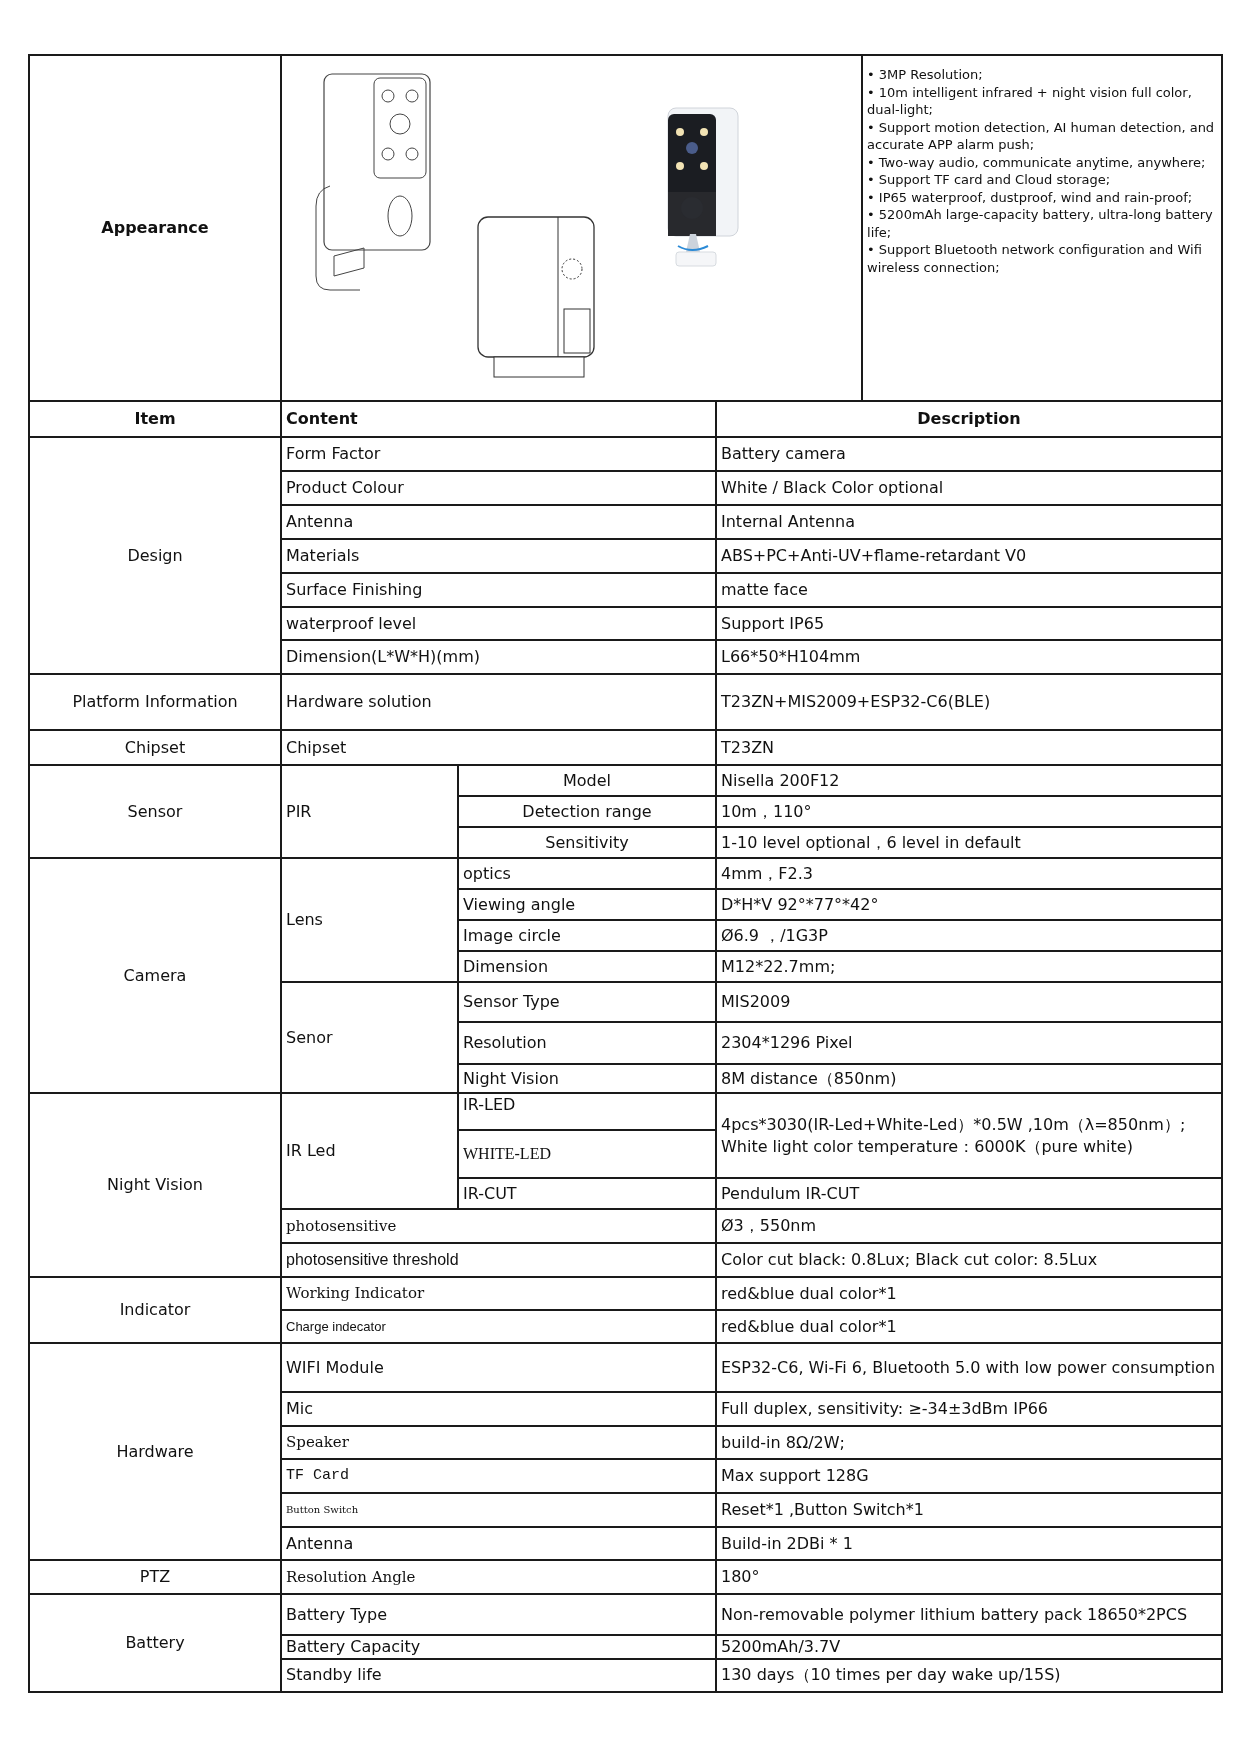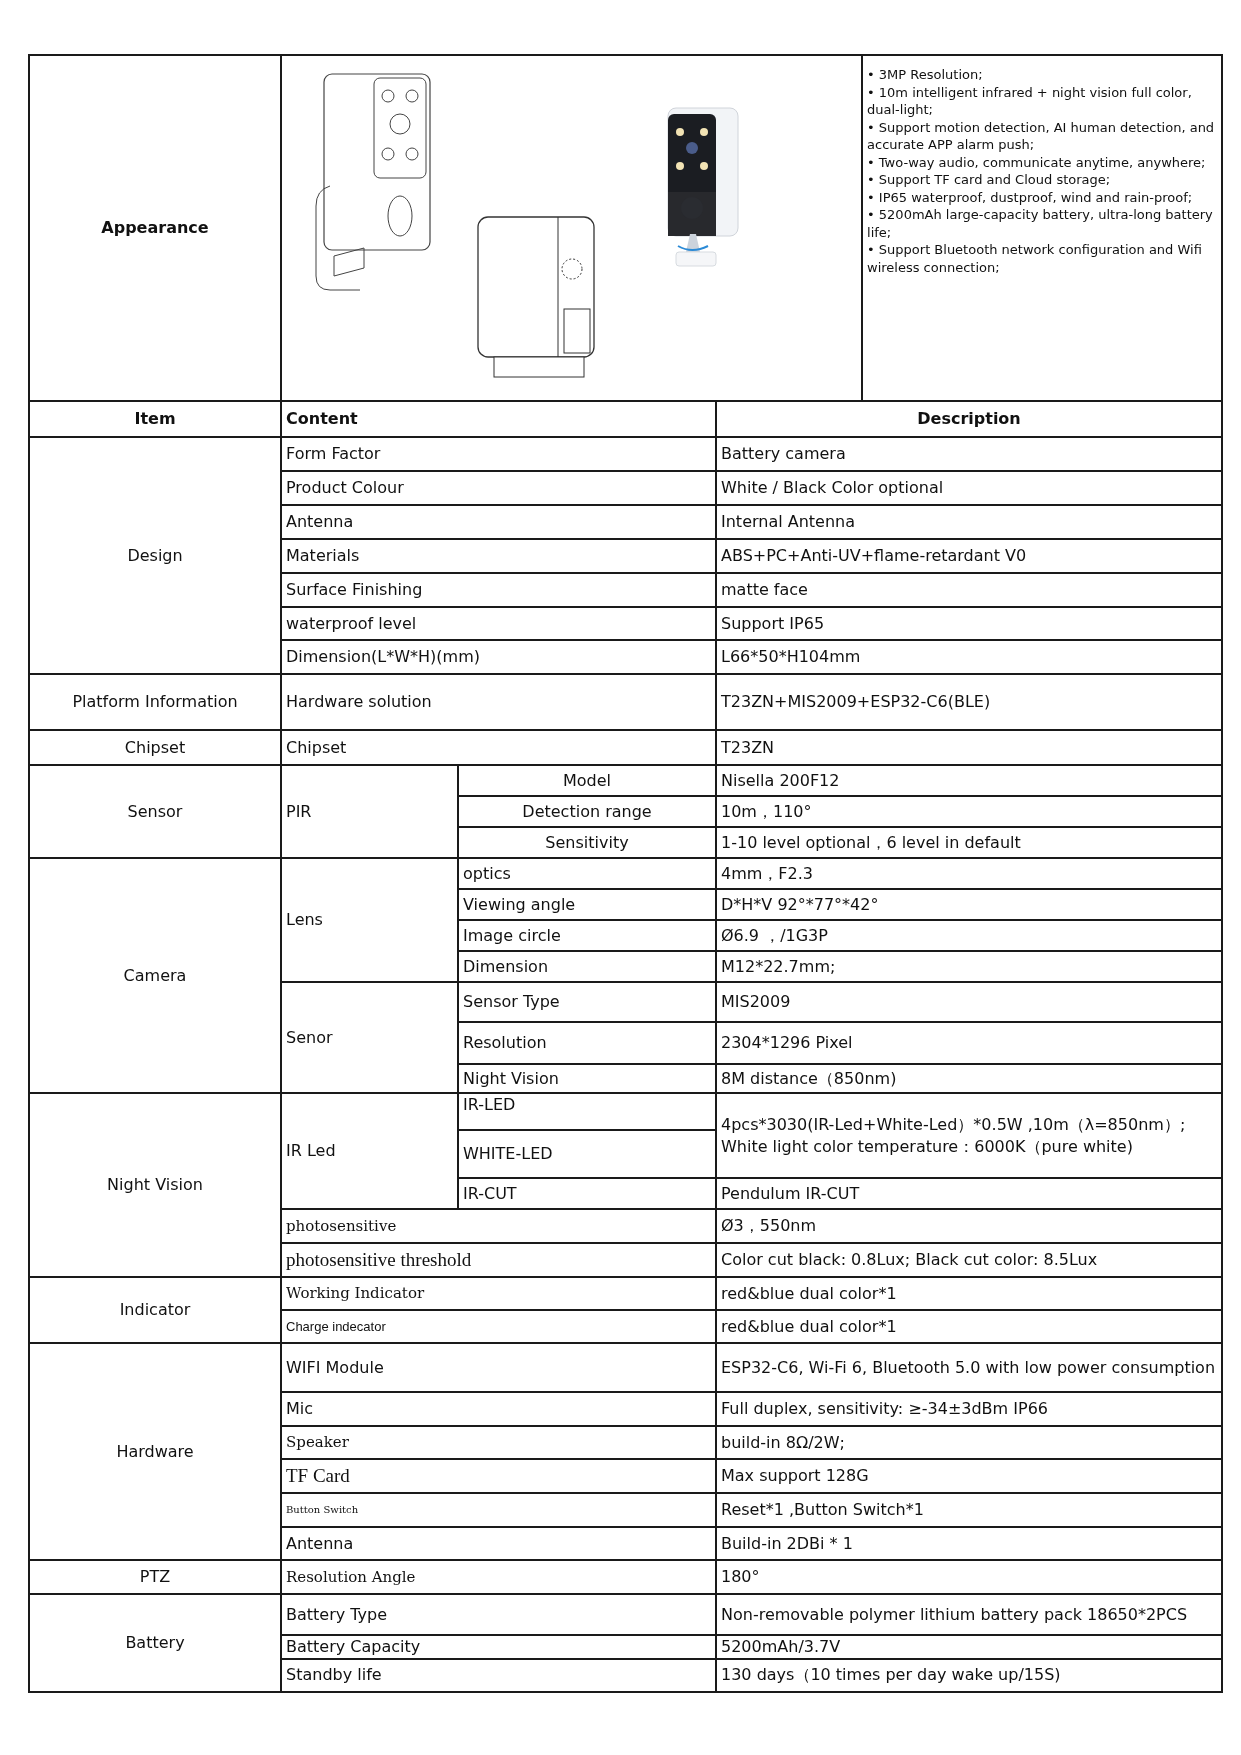--- a/index.html
+++ b/index.html
@@ -8,21 +8,21 @@
   .spec { position:absolute; left:28px; top:54px; width:1193px; border-collapse:collapse;
           table-layout:fixed; font-size:16px; }
   .spec td { border:2px solid #1a1a1a; padding:0 4px; vertical-align:middle; line-height:1.35;
              overflow:hidden; }
   .c { text-align:center; }
   .b { font-weight:bold; }
   .bul { font-size:13px; line-height:22.5px; padding:10px 4px 10px 4px !important; vertical-align:top !important; }
   .bul div { margin:0; }
   .imgcell { position:relative; padding:0 !important; }
   .art { position:absolute; }
-  .thin { border-top-width:1px !important; }
+  .thin { border-top-width:1px !important;font-family:Liberation Serif, serif; }
 </style>
 </head>
 <body>
 
 <table class="spec">
   <colgroup>
     <col style="width:252px">
     <col style="width:177px">
     <col style="width:258px">
     <col style="width:146px">
@@ -194,21 +194,21 @@
   </tr>
   <tr style="height:31px">
     <td>IR-CUT</td>
     <td colspan="2">Pendulum IR-CUT</td>
   </tr>
   <tr style="height:34px">
     <td colspan="2" style="font-family:'DejaVu Serif', serif; font-size:15px">photosensitive</td>
     <td colspan="2">Ø3，550nm</td>
   </tr>
   <tr style="height:34px">
-    <td colspan="2" style="font-family:Liberation Serif, serif; font-size:19px">photosensitive threshold</td>
+    <td colspan="2" style="font-family:Liberation Sans, sans-serif; font-size:16px">photosensitive threshold</td>
     <td colspan="2">Color cut black: 0.8Lux; Black cut color: 8.5Lux</td>
   </tr>
 
   <tr style="height:33px">
     <td rowspan="2" class="c">Indicator</td>
     <td colspan="2" style="font-family:'DejaVu Serif', serif; font-size:15px">Working Indicator</td>
     <td colspan="2">red&amp;blue dual color*1</td>
   </tr>
   <tr style="height:33px">
     <td colspan="2" style="font-family:Liberation Sans, sans-serif; font-size:13px">Charge indecator</td>
@@ -222,21 +222,21 @@
   </tr>
   <tr style="height:34px">
     <td colspan="2">Mic</td>
     <td colspan="2"> Full duplex, sensitivity: ≥-34±3dBm IP66</td>
   </tr>
   <tr style="height:33px">
     <td colspan="2" style="font-family:'DejaVu Serif', serif; font-size:15px">Speaker</td>
     <td colspan="2">build-in 8Ω/2W;</td>
   </tr>
   <tr style="height:34px">
-    <td colspan="2" style="font-family:Liberation Serif, serif; font-size:19px">TF Card</td>
+    <td colspan="2" style="font-family:Liberation Mono, monospace; font-size:15px">TF Card</td>
     <td colspan="2">Max support 128G</td>
   </tr>
   <tr style="height:34px">
     <td colspan="2" style="font-family:'DejaVu Serif', serif; font-size:10px">Button Switch</td>
     <td colspan="2">Reset*1 ,Button Switch*1</td>
   </tr>
   <tr style="height:33px">
     <td colspan="2">Antenna</td>
     <td colspan="2">Build-in  2DBi * 1</td>
   </tr>

